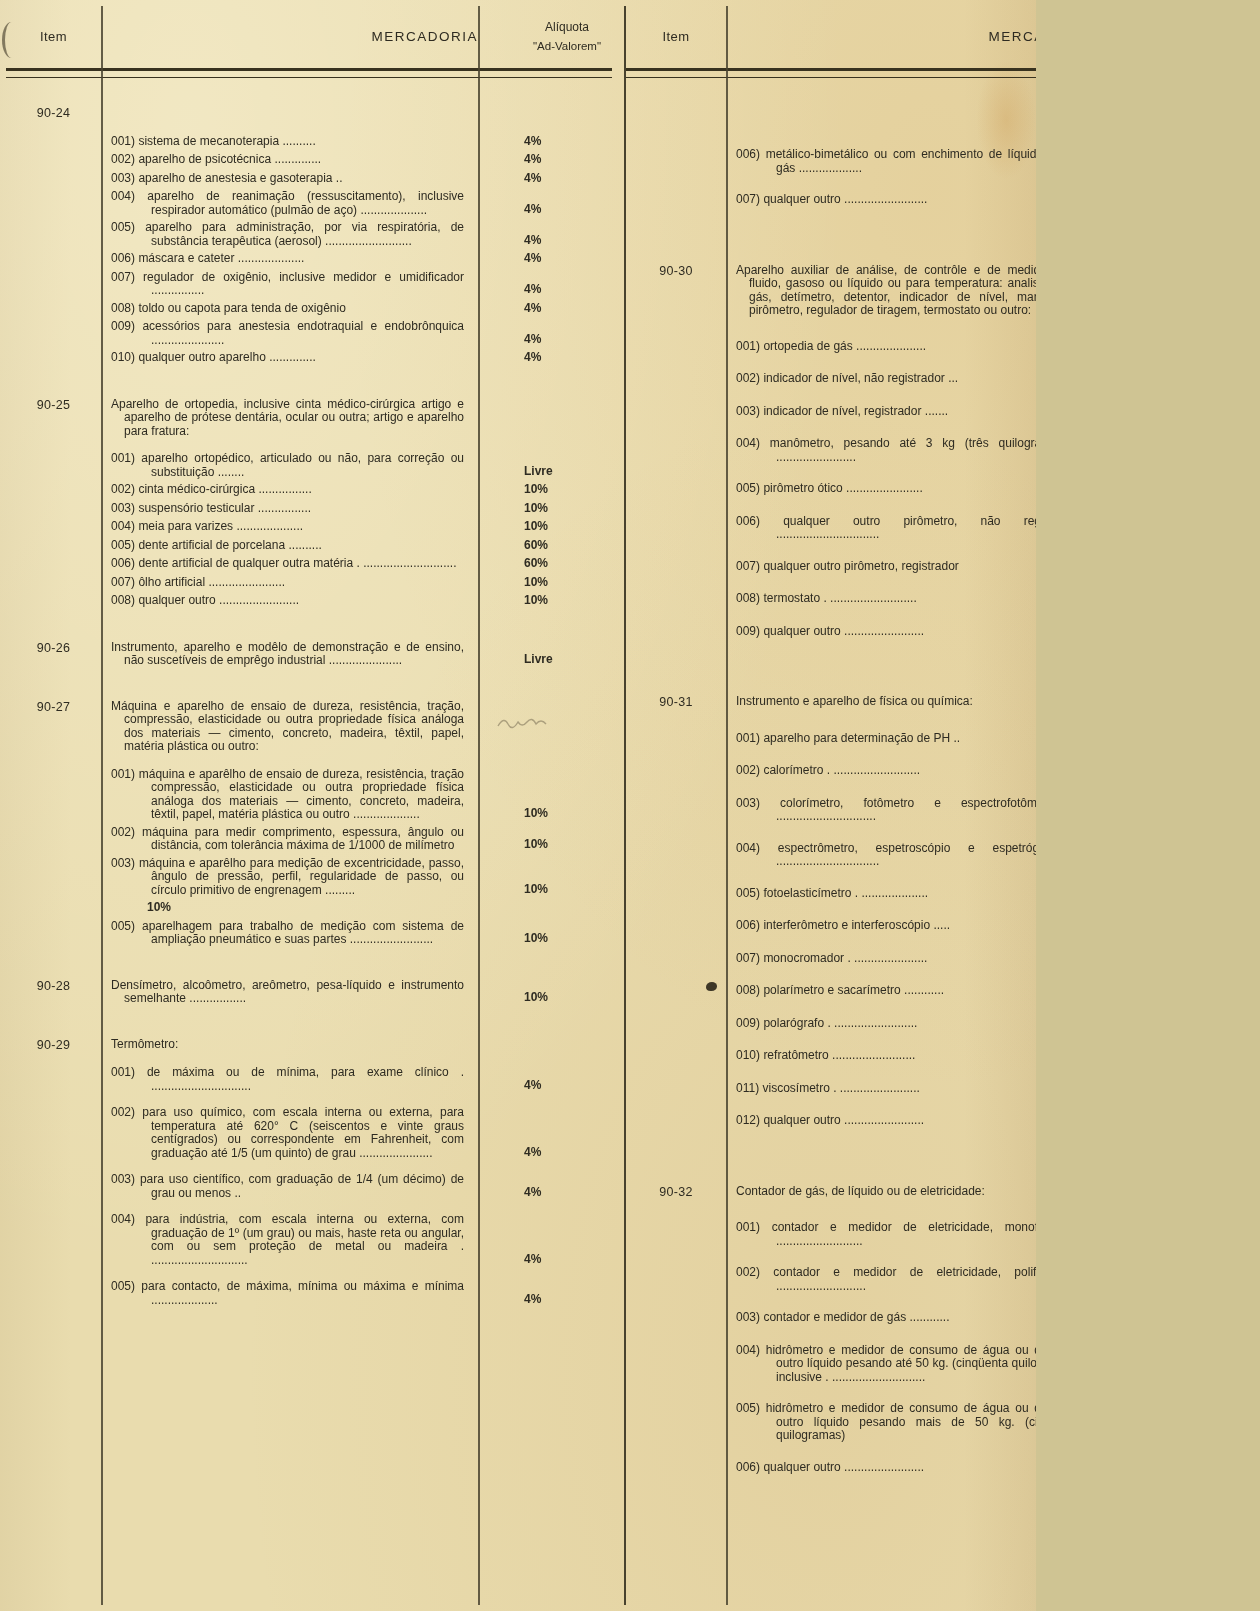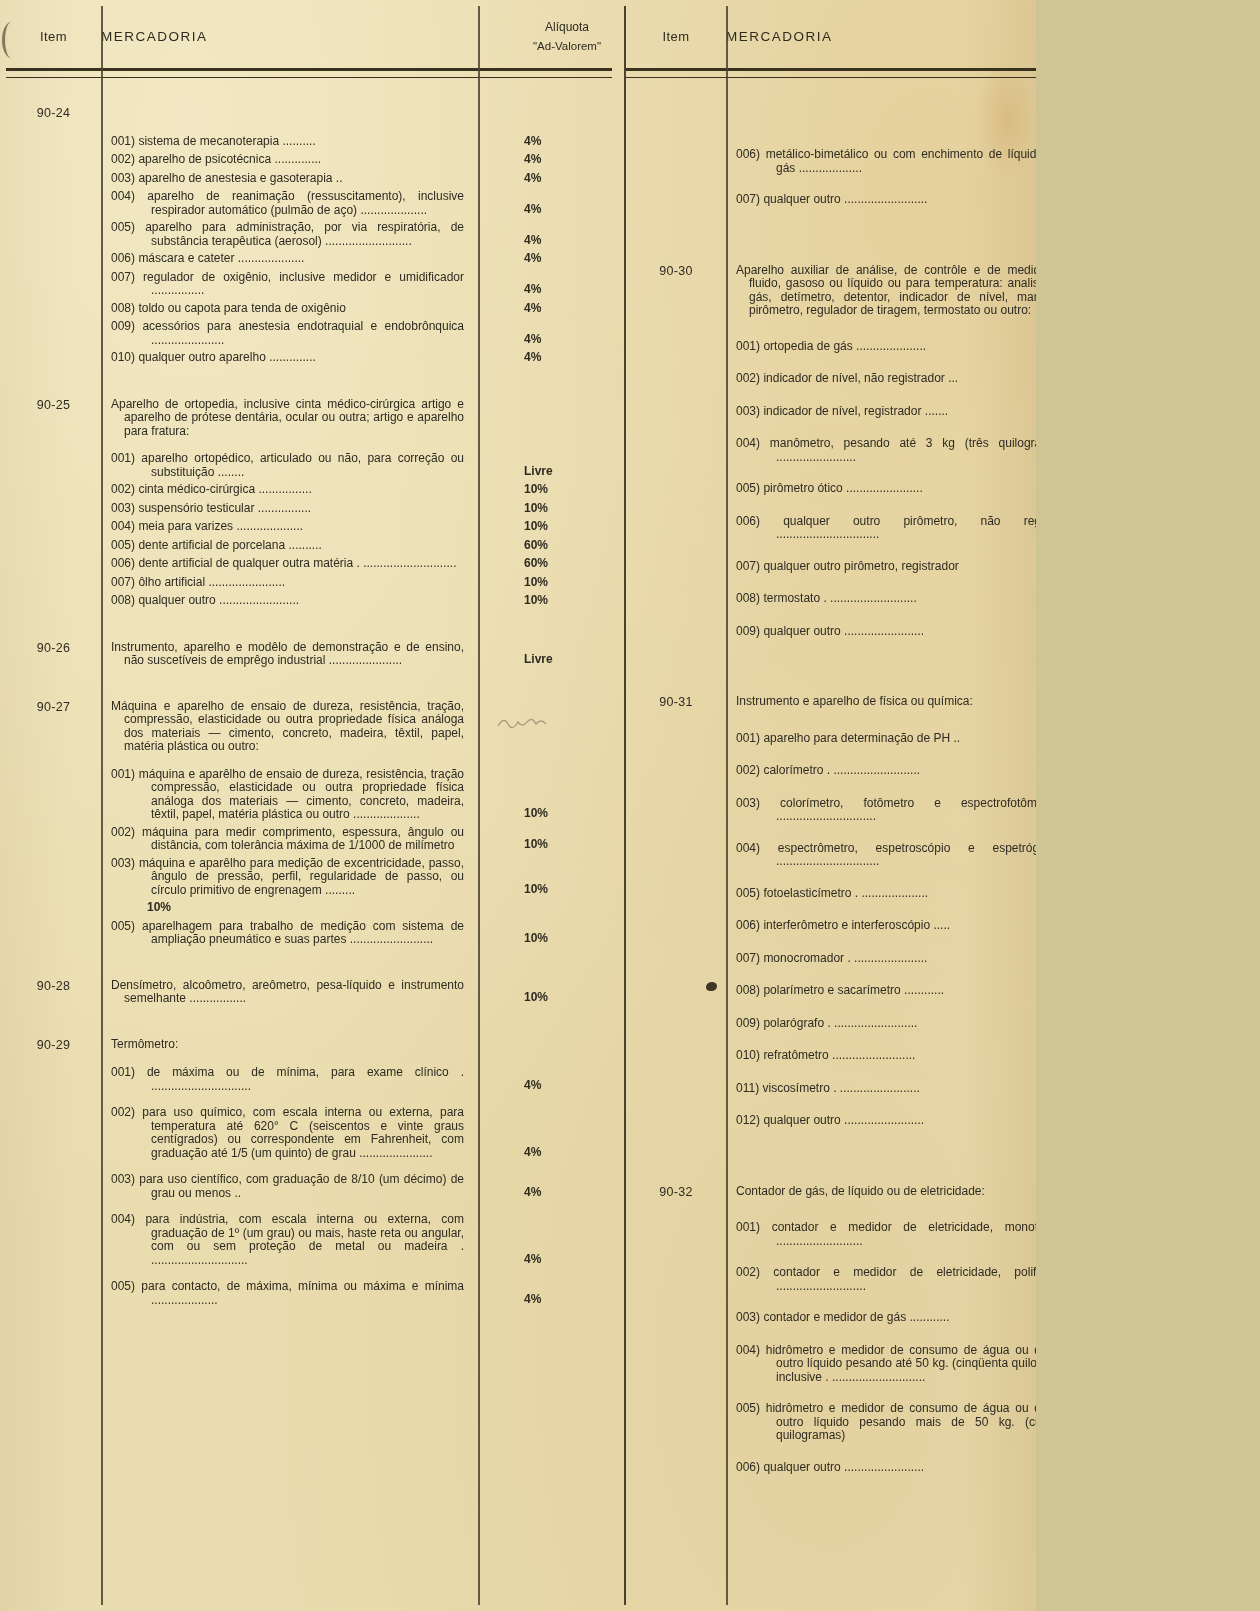--- a/index.html
+++ b/index.html
@@ -17,21 +17,21 @@
   }
   .columns{display:flex;gap:12px;padding:6px 6px 0 6px;height:1605px;box-sizing:border-box;}
   .col{position:relative;display:flex;flex-direction:column;box-sizing:border-box;}
   .col-left{width:606px;--g:95px 377px 134px;}
   .col-right{width:624px;--g:100px 369px 155px;border-left:2px solid #48422e;}
   .vline{position:absolute;top:0;bottom:0;width:1.5px;background:#4a4430;opacity:.85;}
   .col-left .vl-a{left:95px;} .col-left .vl-b{left:472px;}
   .col-right .vl-a{left:100px;} .col-right .vl-b{left:469px;}
   .head{display:grid;grid-template-columns:var(--g);align-items:center;height:62px;}
   .h-item{text-align:center;font-size:13px;letter-spacing:.4px;}
-  .h-merc{text-align:left;font-size:13.5px;letter-spacing:1.5px;}
+  .h-merc{text-align:right;font-size:13.5px;letter-spacing:1.5px;}
   .h-aliq{text-align:center;font-size:12px;display:flex;flex-direction:column;gap:5px;margin-left:44px;}
   .h-aliq .l2{font-size:11.5px;}
   .dbl{height:6px;border-top:3px solid #38321f;border-bottom:1.5px solid #38321f;}
   .body{flex:1;overflow:hidden;}
   .col-left .body{padding-top:28px;}
   .col-right .body{padding-top:48px;}
   .row{display:grid;grid-template-columns:var(--g);align-items:start;}
   .c-item{text-align:center;font-size:12.5px;letter-spacing:.3px;padding-top:1px;}
   .c-merc{padding:0 14px 0 10px;}
   .c-rate{align-self:end;font-weight:bold;white-space:nowrap;padding-bottom:1px;}
@@ -307,21 +307,21 @@
               <div class="row sub-row">
                 <div class="c-item"></div>
                 <div class="c-merc">
                   <p class="sub-item"><span class="num">002)</span> <span class="txt">para uso químico, com escala interna ou externa, para temperatura até 620° C (seiscentos e vinte graus centígrados) ou correspondente em Fahrenheit, com graduação até 1/5 (um quinto) de grau ......................</span></p>
                 </div>
                 <div class="c-rate">4%</div>
               </div>
               <div class="row sub-row">
                 <div class="c-item"></div>
                 <div class="c-merc">
-                  <p class="sub-item"><span class="num">003)</span> <span class="txt">para uso científico, com graduação de 8/10 (um décimo) de grau ou menos ..</span></p>
+                  <p class="sub-item"><span class="num">003)</span> <span class="txt">para uso científico, com graduação de 1/4 (um décimo) de grau ou menos ..</span></p>
                 </div>
                 <div class="c-rate">4%</div>
               </div>
               <div class="row sub-row">
                 <div class="c-item"></div>
                 <div class="c-merc">
                   <p class="sub-item"><span class="num">004)</span> <span class="txt">para indústria, com escala interna ou externa, com graduação de 1º (um grau) ou mais, haste reta ou angular, com ou sem proteção de metal ou madeira . .............................</span></p>
                 </div>
                 <div class="c-rate">4%</div>
               </div>

